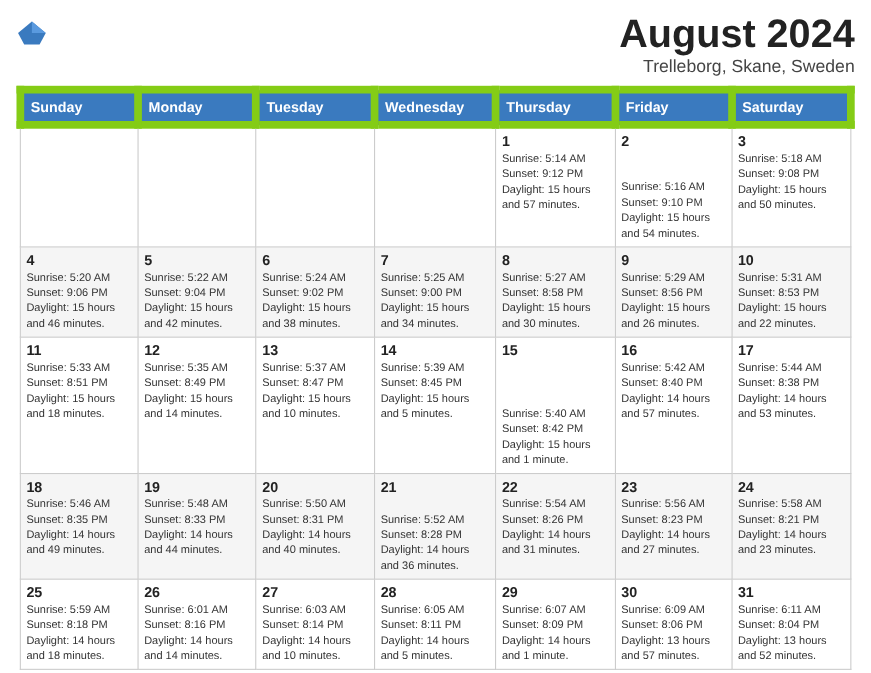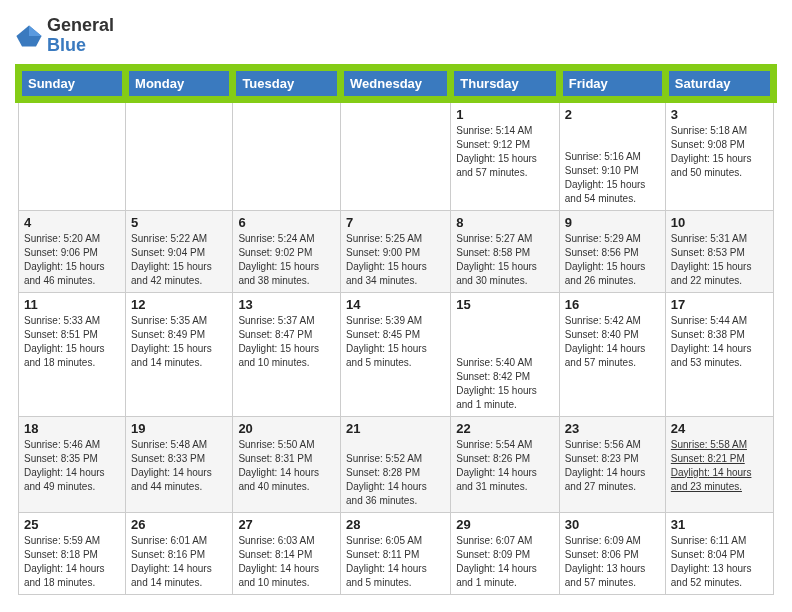--- a/index.html
+++ b/index.html
@@ -91,24 +91,24 @@
   </style>
 </head>
 <body>
 
 <div class="header-section">
   <div class="logo">
     <svg class="logo-icon" viewBox="0 0 40 40">
       <polygon points="20,5 38,20 30,35 10,35 2,20" fill="#3a7abf"></polygon>
       <polygon points="20,5 38,20 20,20" fill="#5a9adf"></polygon>
     </svg>
-    <div class="logo-text">
-      <div><span class="general">General</span></div>
-      <div><span class="blue">Blue</span></div>
-    </div>
+  </div>
+  <div class="title-section">
+    <div class="main-title">August 2024</div>
+    <div class="subtitle">Trelleborg, Skane, Sweden</div>
   </div>
 </div>
 
 <table class="calendar">
   <thead>
     <tr>
     <th>Sunday</th>
         <th>Monday</th>
         <th>Tuesday</th>
         <th>Wednesday</th>
@@ -285,21 +285,21 @@
         </td>
         <td>
           <div class="day-number">23</div>
           <div class="day-info" style="white-space: pre-line;">Sunrise: 5:56 AM
 Sunset: 8:23 PM
 Daylight: 14 hours
 and 27 minutes.</div>
         </td>
         <td>
           <div class="day-number">24</div>
-          <div class="day-info" style="white-space: pre-line; text-decoration: underline;">Sunrise: 5:58 AM
+          <div class="day-info" style="white-space: pre-line;">Sunrise: 5:58 AM
 Sunset: 8:21 PM
 Daylight: 14 hours
 and 23 minutes.</div>
         </td>
       </tr>
       <tr class="week-row-odd">
         <td>
           <div class="day-number">25</div>
           <div class="day-info" style="white-space: pre-line;">Sunrise: 5:59 AM
 Sunset: 8:18 PM

